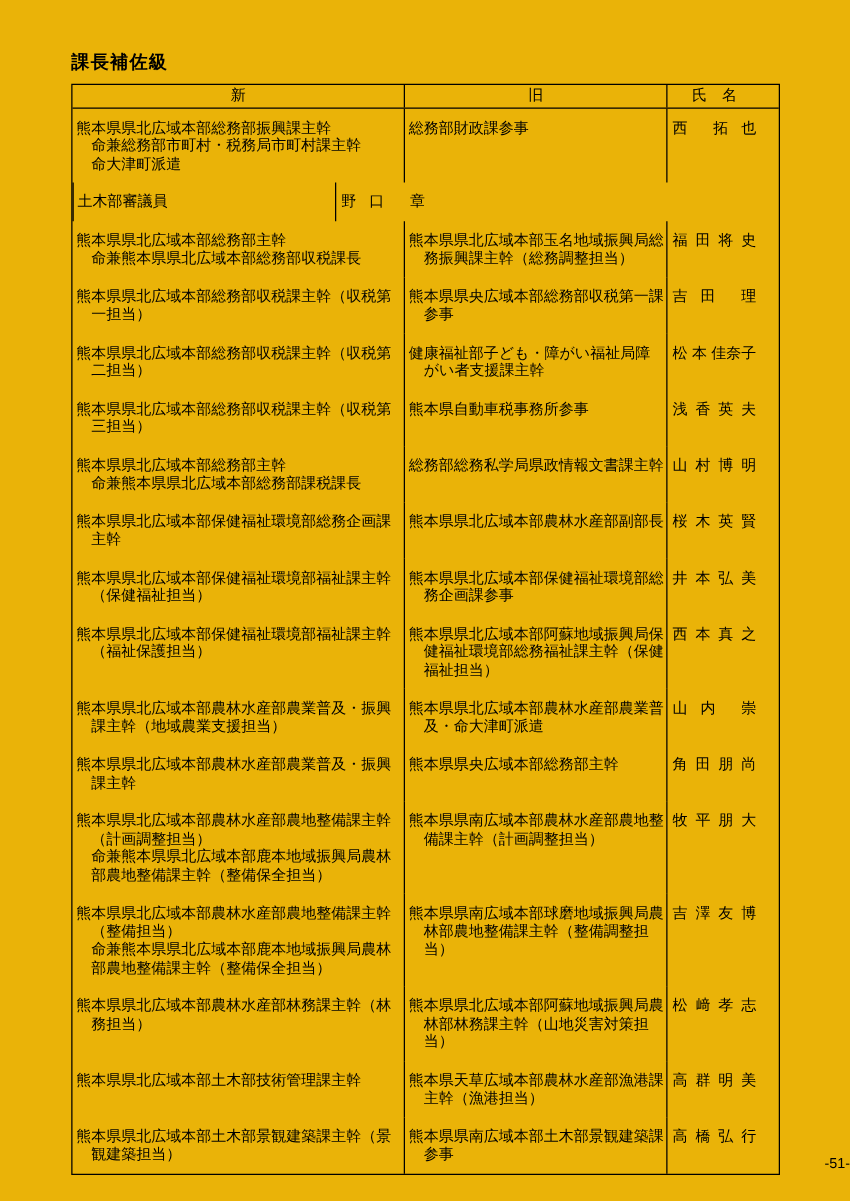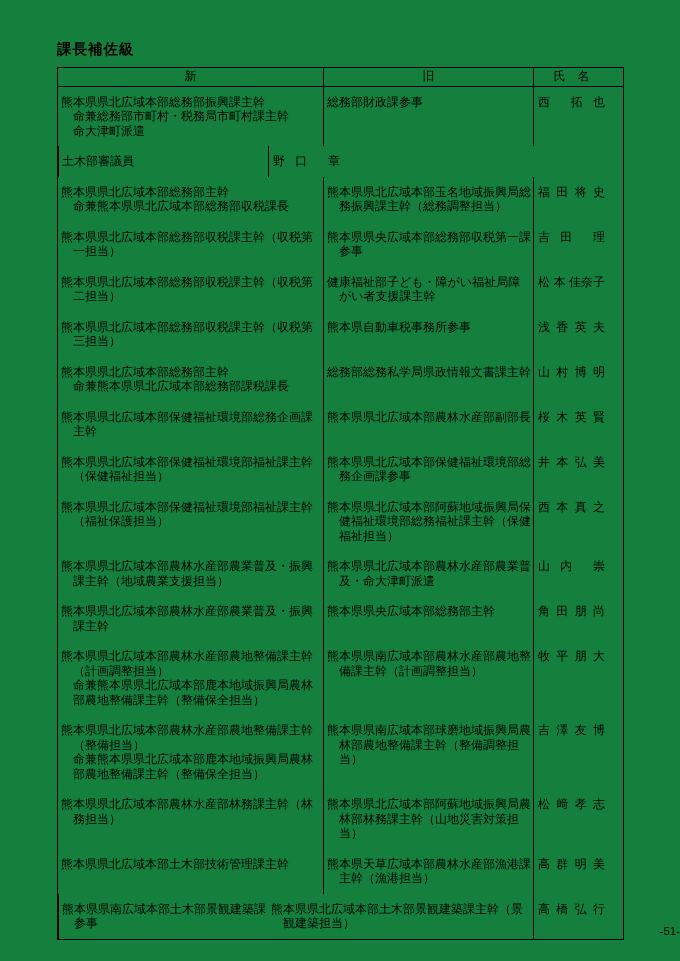--- a/index.html
+++ b/index.html
@@ -2,21 +2,21 @@
 <html><head>
 <meta charset="utf-8">
 <style>
   * { margin: 0; padding: 0; box-sizing: border-box; }
   html, body { background: #e9e9e9; }
   body { width: 680px; font-family: "Liberation Serif", "DejaVu Serif", serif; color: #000; }
   .doc {
     position: relative;
     width: 680px;
     height: 961px;
-    background: #15803d;
+    background: #eab308;
     overflow: hidden;
   }
   .doc-title {
     position: absolute;
     left: 57px;
     top: 40px;
     font-family: "Liberation Sans", "DejaVu Sans", sans-serif;
     font-weight: bold;
     font-size: 14.5px;
     letter-spacing: 1px;
@@ -323,25 +323,25 @@
           <div class="cell col-name">
             <div class="name-line">
               <span>高</span>
               <span>群</span>
               <span>明</span>
               <span>美</span>
             </div>
           </div>
         </div>
         <div class="trow">
+          <div class="cell col-shin">
+            <div class="p-first">熊本県県北広域本部土木部景観建築課主幹（景観建築担当）</div>
+          </div>
           <div class="cell col-kyu">
             <div class="p-first">熊本県県南広域本部土木部景観建築課参事</div>
-          </div>
-          <div class="cell col-shin">
-            <div class="p-first">熊本県県北広域本部土木部景観建築課主幹（景観建築担当）</div>
           </div>
           <div class="cell col-name">
             <div class="name-line">
               <span>高</span>
               <span>橋</span>
               <span>弘</span>
               <span>行</span>
             </div>
           </div>
         </div>

